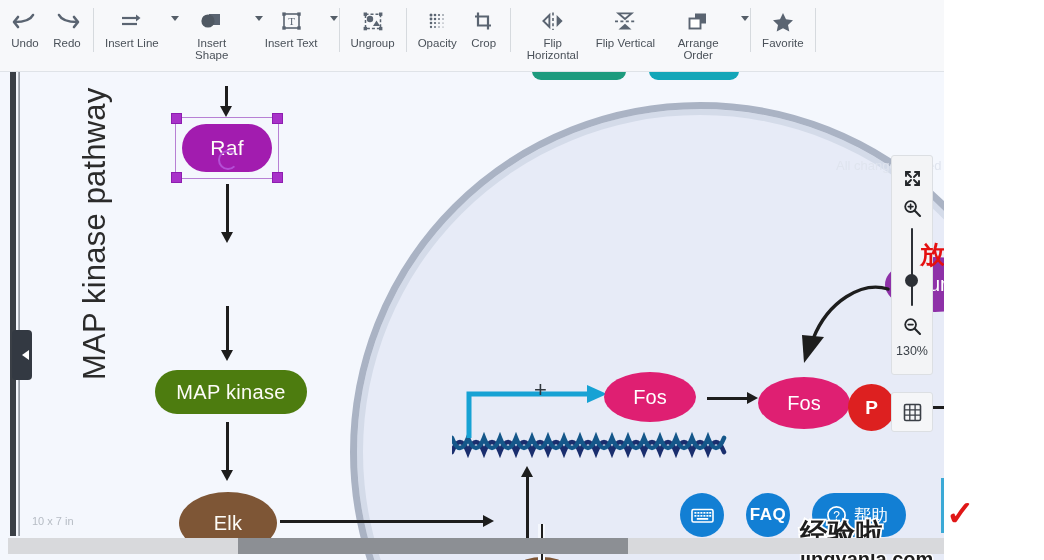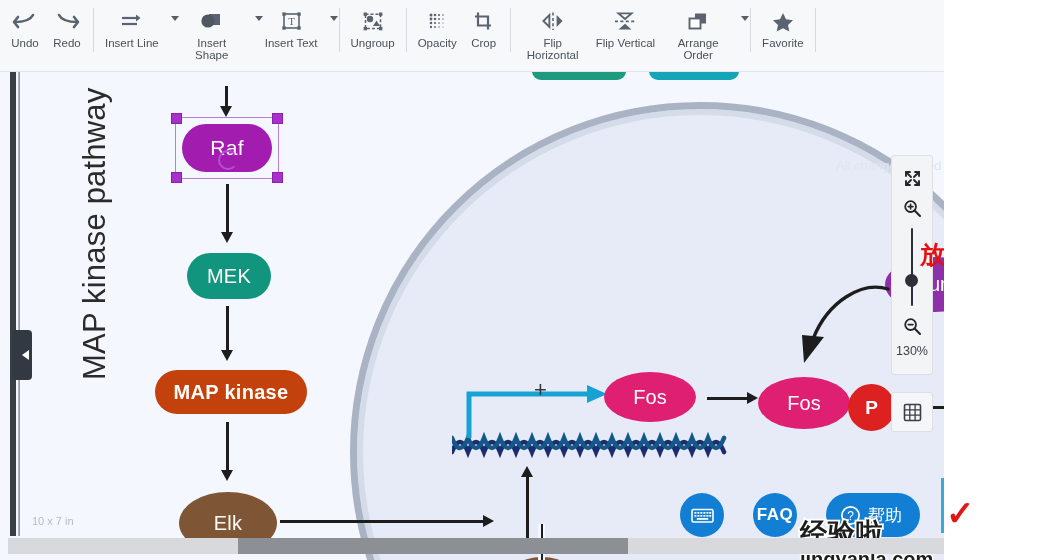--- a/index.html
+++ b/index.html
@@ -45,22 +45,22 @@
   .pagesize { position:absolute; left:12px; top:443px; font-size:11px;
      color:#b6bcc4; }
 
   
   .node { position:absolute; display:flex; align-items:center; justify-content:center;
      color:#fdfcf7; font-size:20px; letter-spacing:.3px; }
   .n-raf { left:162px; top:52px; width:90px; height:48px; background:#a21caf;
      border-radius:24px; font-size:21px; }
   .n-mek { left:167px; top:181px; width:84px; height:46px; background:#12957f;
      border-radius:23px; }
-  .n-map { left:135px; top:298px; width:152px; height:44px; background:#c2410c;
-     border-radius:22px;font-weight:bold; }
+  .n-map { left:135px; top:298px; width:152px; height:44px; background:#4d7c0f;
+     border-radius:22px; }
   .n-elk { left:159px; top:420px; width:98px; height:62px; background:#7e5636;
      border-radius:50%; }
 
   
   .sel-frame { position:absolute; left:155px; top:45px; width:104px; height:62px;
      border:1px solid #b780d4; }
   .sel-h { position:absolute; width:11px; height:11px; background:#a832c9;
      border:1px solid #8d1eb0; }
   .rot-handle { position:absolute; left:198px; top:78px; width:20px; height:20px;
      border:2px solid #b44fd6; border-radius:50%;
@@ -120,21 +120,21 @@
      display:flex; align-items:center; justify-content:center; cursor:pointer; }
 
   .cn-annot { position:absolute; left:920px; top:238px; font-size:25px;
      font-weight:bold; color:#e51010; white-space:nowrap; letter-spacing:.5px; }
 
   .saved { position:absolute; left:816px; top:86px; font-size:13px;
      color:#dfe4ee; }
 
   
   .help-cluster { position:absolute; left:680px; top:493px; display:flex;
-     align-items:center; gap:29px; }
+     align-items:center; gap:22px; }
   .circ-btn { width:44px; height:44px; border-radius:50%; background:#127fd4;
      display:flex; align-items:center; justify-content:center; color:#fff;
      cursor:pointer; }
   .faq-btn { font-size:17px; font-weight:bold; letter-spacing:.5px; }
   .help-pill { height:44px; border-radius:22px; background:#127fd4; color:#fff;
      display:flex; align-items:center; gap:7px; padding:0 18px 0 14px;
      font-size:17px; cursor:pointer; }
 
   .wm { position:absolute; left:800px; top:495px; pointer-events:none; }
   .wm-cn { font-size:27px; font-weight:bold; color:#1e1e1e;
@@ -367,23 +367,20 @@
         <span class="sel-h" style="right:-5px;top:-5px;"></span>
         <span class="sel-h" style="left:-5px;bottom:-5px;"></span>
         <span class="sel-h" style="right:-5px;bottom:-5px;"></span>
       </div>
       <div class="rot-handle"></div>
 
       <div class="varrow" style="left:205px;top:14px;height:22px;"></div>
 
       <div class="varrow" style="left:206px;top:112px;height:50px;"></div>
 
-      <div class="node n-mek">
-        <span>MEK</span>
-      </div>
 
       <div class="varrow" style="left:206px;top:234px;height:46px;"></div>
 
       <div class="node n-map">
         <span>MAP kinase</span>
       </div>
 
       <div class="varrow" style="left:206px;top:350px;height:50px;"></div>
 
       <div class="node n-elk">

